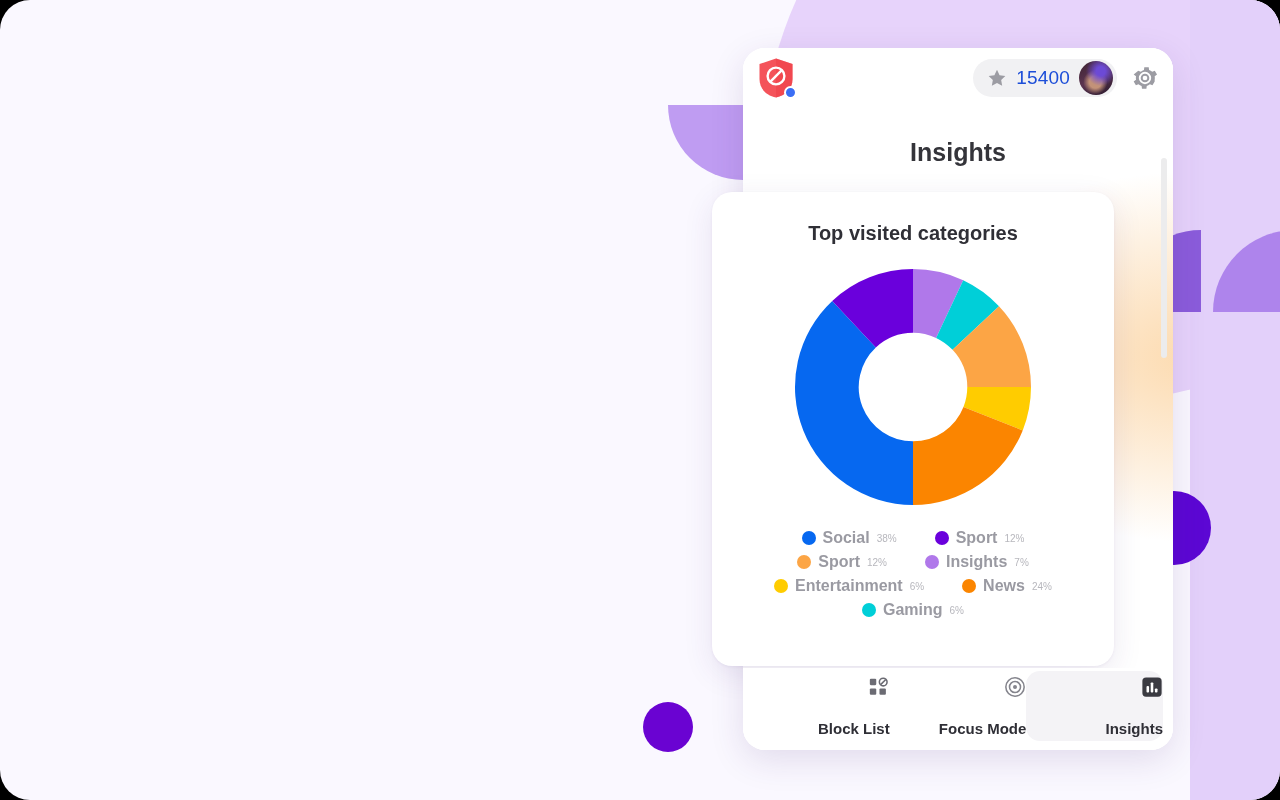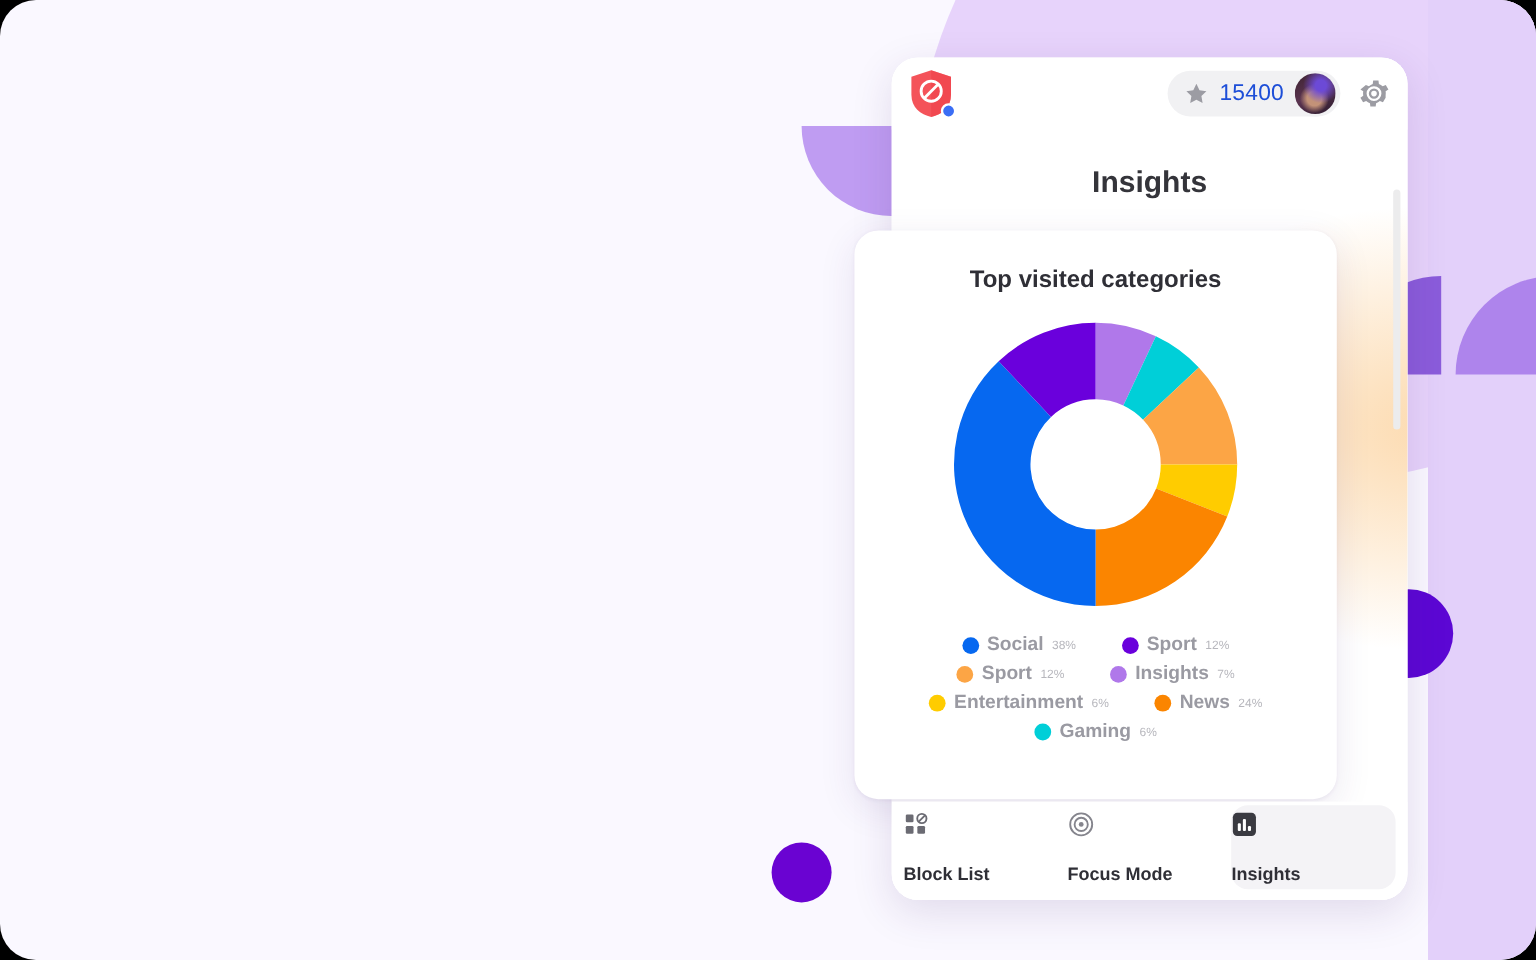--- a/index.html
+++ b/index.html
@@ -174,21 +174,21 @@
   .legend-row { width: 100%; display: flex; justify-content: center; gap: 38px; }
 
   
   #bottom-nav {
     position: absolute; left: 0; bottom: 0; width: 100%; height: 82px;
     background: #fff; display: flex; align-items: center;
     padding: 0 10px 6px; z-index: 10;
   }
   .nav-item {
     flex: 1; height: 70px; border-radius: 14px;
-    display: flex; flex-direction: column; align-items: flex-start; justify-content: center;
+    display: flex; flex-direction: column; align-items: flex-end; justify-content: center;
     gap: 22px;
   }
   .nav-item.active { background: #f4f3f6; }
   .nav-label { font-size: 15px; font-weight: bold; color: #2f2f36; }
   .nav-icon { width: 22px; height: 22px; display: block; }
 </style>
 </head>
 <body>
 
 <div id="canvas">

